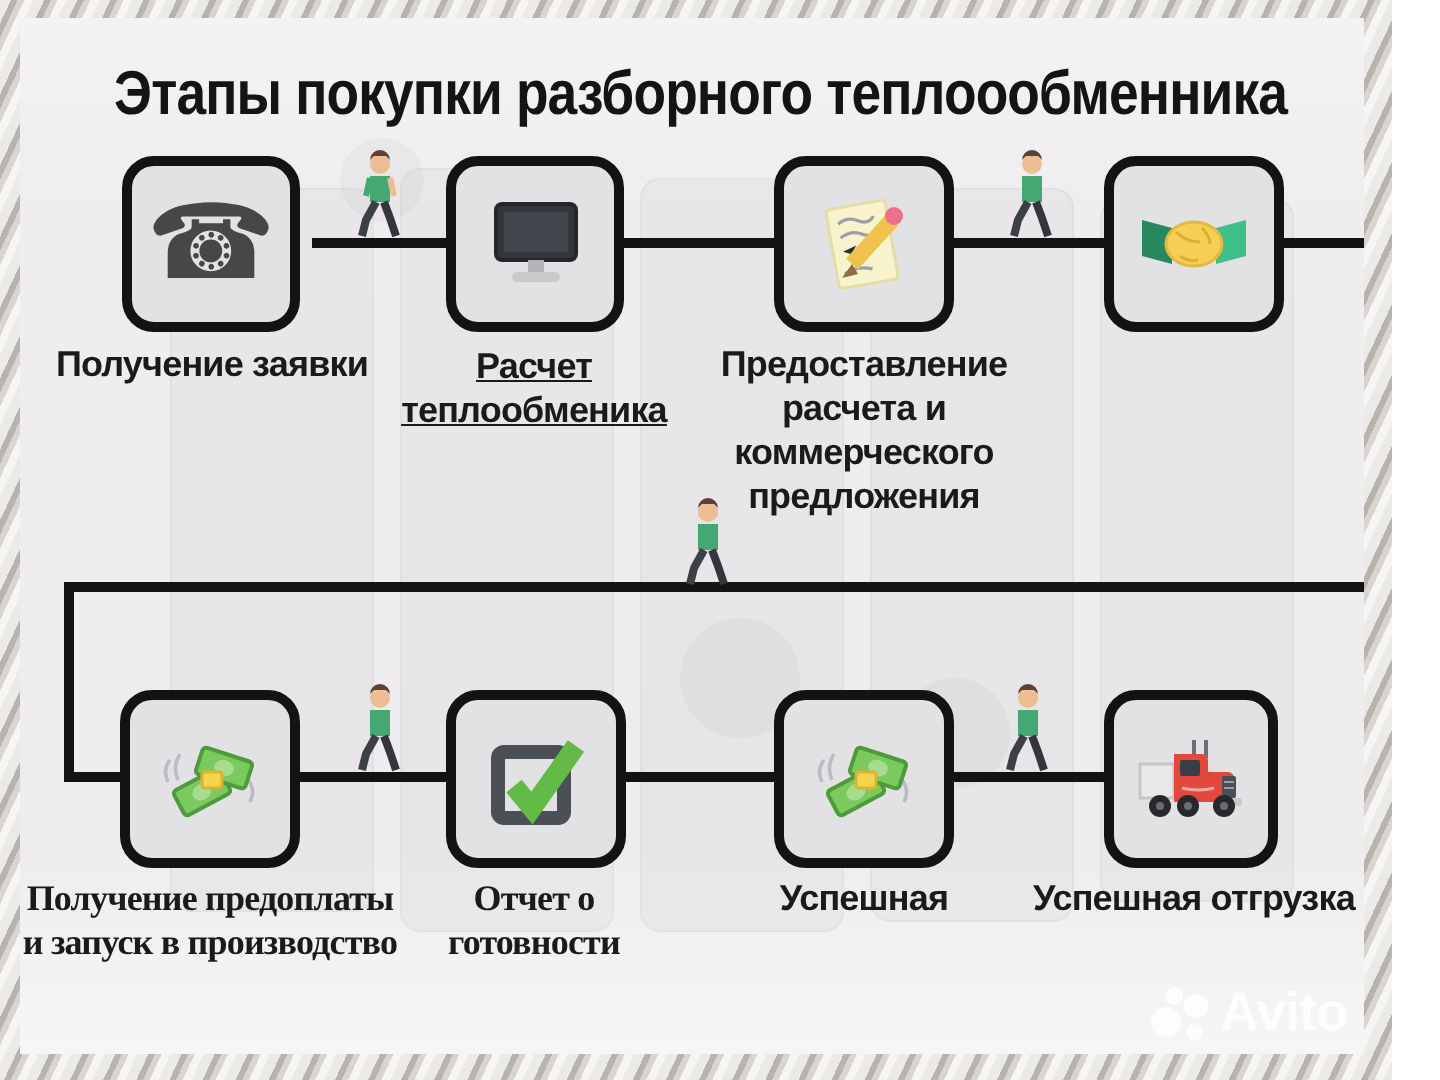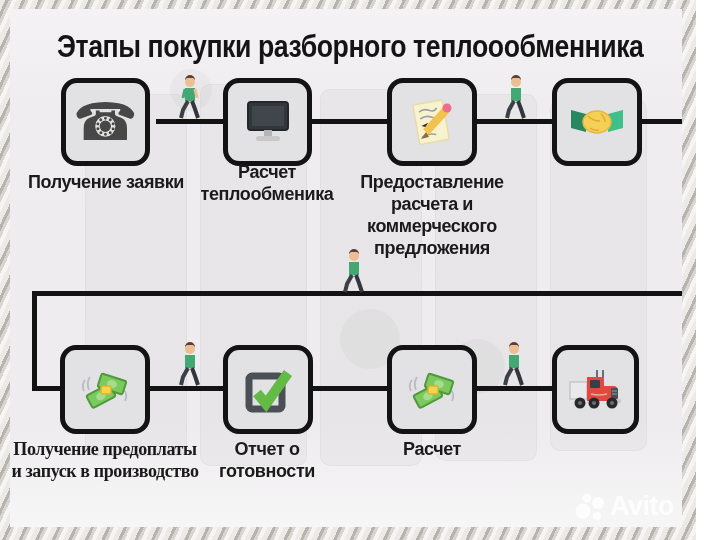--- a/index.html
+++ b/index.html
@@ -190,25 +190,26 @@
     </svg>
     <svg class="walker" style="left:491px;top:333px;" width="26" height="46" viewBox="0 0 26 46">
       <circle cx="13" cy="7" r="5" fill="#edbe93"></circle>
       <path d="M8 5 a5 5 0 0 1 10 0 l-2 -2 -6 0 z" fill="#5d4037"></path>
       <path d="M8 13 h10 v13 h-10 z" fill="#43a874"></path>
       <path d="M11 26 L6 35 L4 43" fill="none" stroke="#3b3f46" stroke-width="4"></path>
       <path d="M15 26 L18 34 L21 43" fill="none" stroke="#33373d" stroke-width="4"></path>
     </svg>
 
     <div class="lbl" style="left:11px;top:163px;width:170px;">Получение заявки</div>
-    <div class="lbl" style="left:182px;top:153px;width:150px;">Расчет теплообменика</div>
+    <div class="lbl" style="left:182px;top:164px;width:150px;text-decoration:underline;">Расчет теплообменика</div>
     <div class="lbl" style="left:337px;top:163px;width:170px;">Предоставление расчета и коммерческого предложения</div>
     <div class="lbl" style="left:0px;top:430px;width:190px;font-family:Liberation Serif, serif;">Получение предоплаты и запуск в производство</div>
-    <div class="lbl" style="left:197px;top:430px;width:120px;">Отчет о готовности</div>
-    <div class="lbl" style="left:372px;top:430px;width:100px;">Расчет</div>
+    <div class="lbl" style="left:197px;top:430px;width:120px;font-family:Liberation Serif, serif;">Отчет о готовности</div>
+    <div class="lbl" style="left:372px;top:430px;width:100px;">Успешная</div>
+    <div class="lbl" style="left:497px;top:430px;width:180px;">Успешная отгрузка</div>
 
     <div class="avito">
       <svg width="30" height="30" viewBox="0 0 30 30">
         <circle cx="12" cy="6" r="4.5" fill="rgba(255,255,255,0.8)"></circle>
         <circle cx="23" cy="11" r="6" fill="rgba(255,255,255,0.8)"></circle>
         <circle cx="8" cy="19" r="7.5" fill="rgba(255,255,255,0.8)"></circle>
         <circle cx="22" cy="24" r="4" fill="rgba(255,255,255,0.8)"></circle>
       </svg>
       <span class="avito-text">Avito</span>
     </div>

